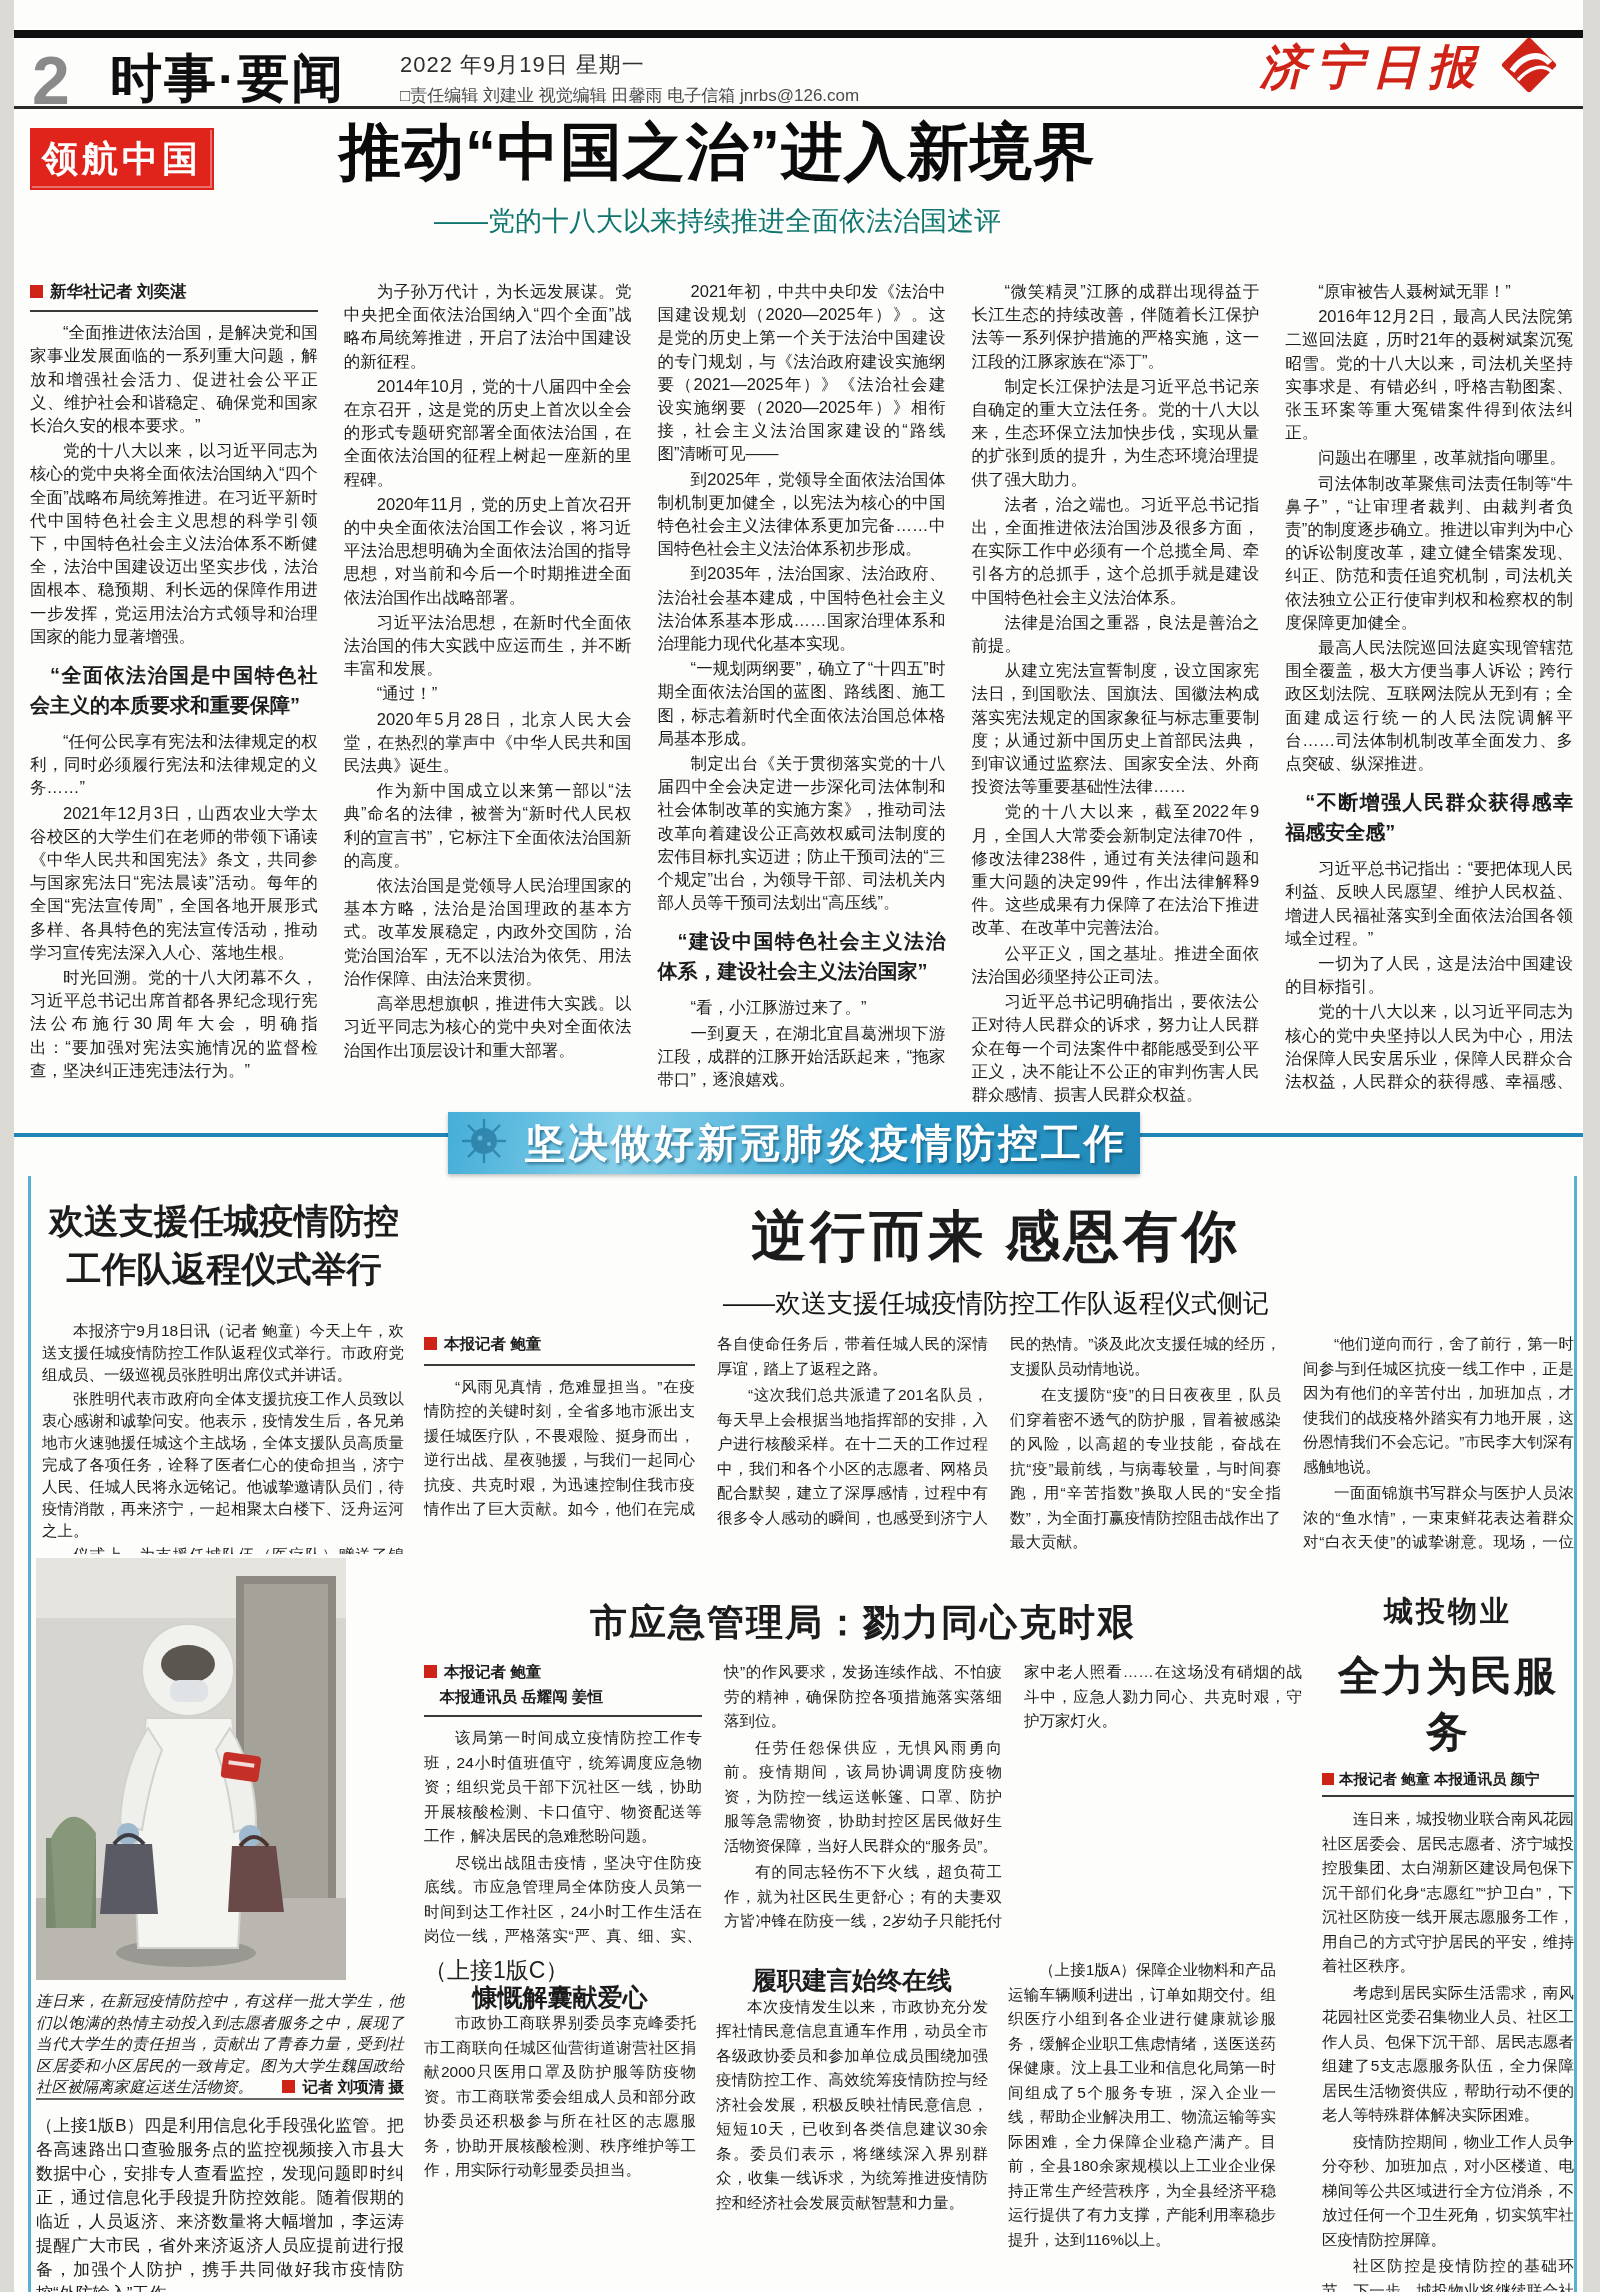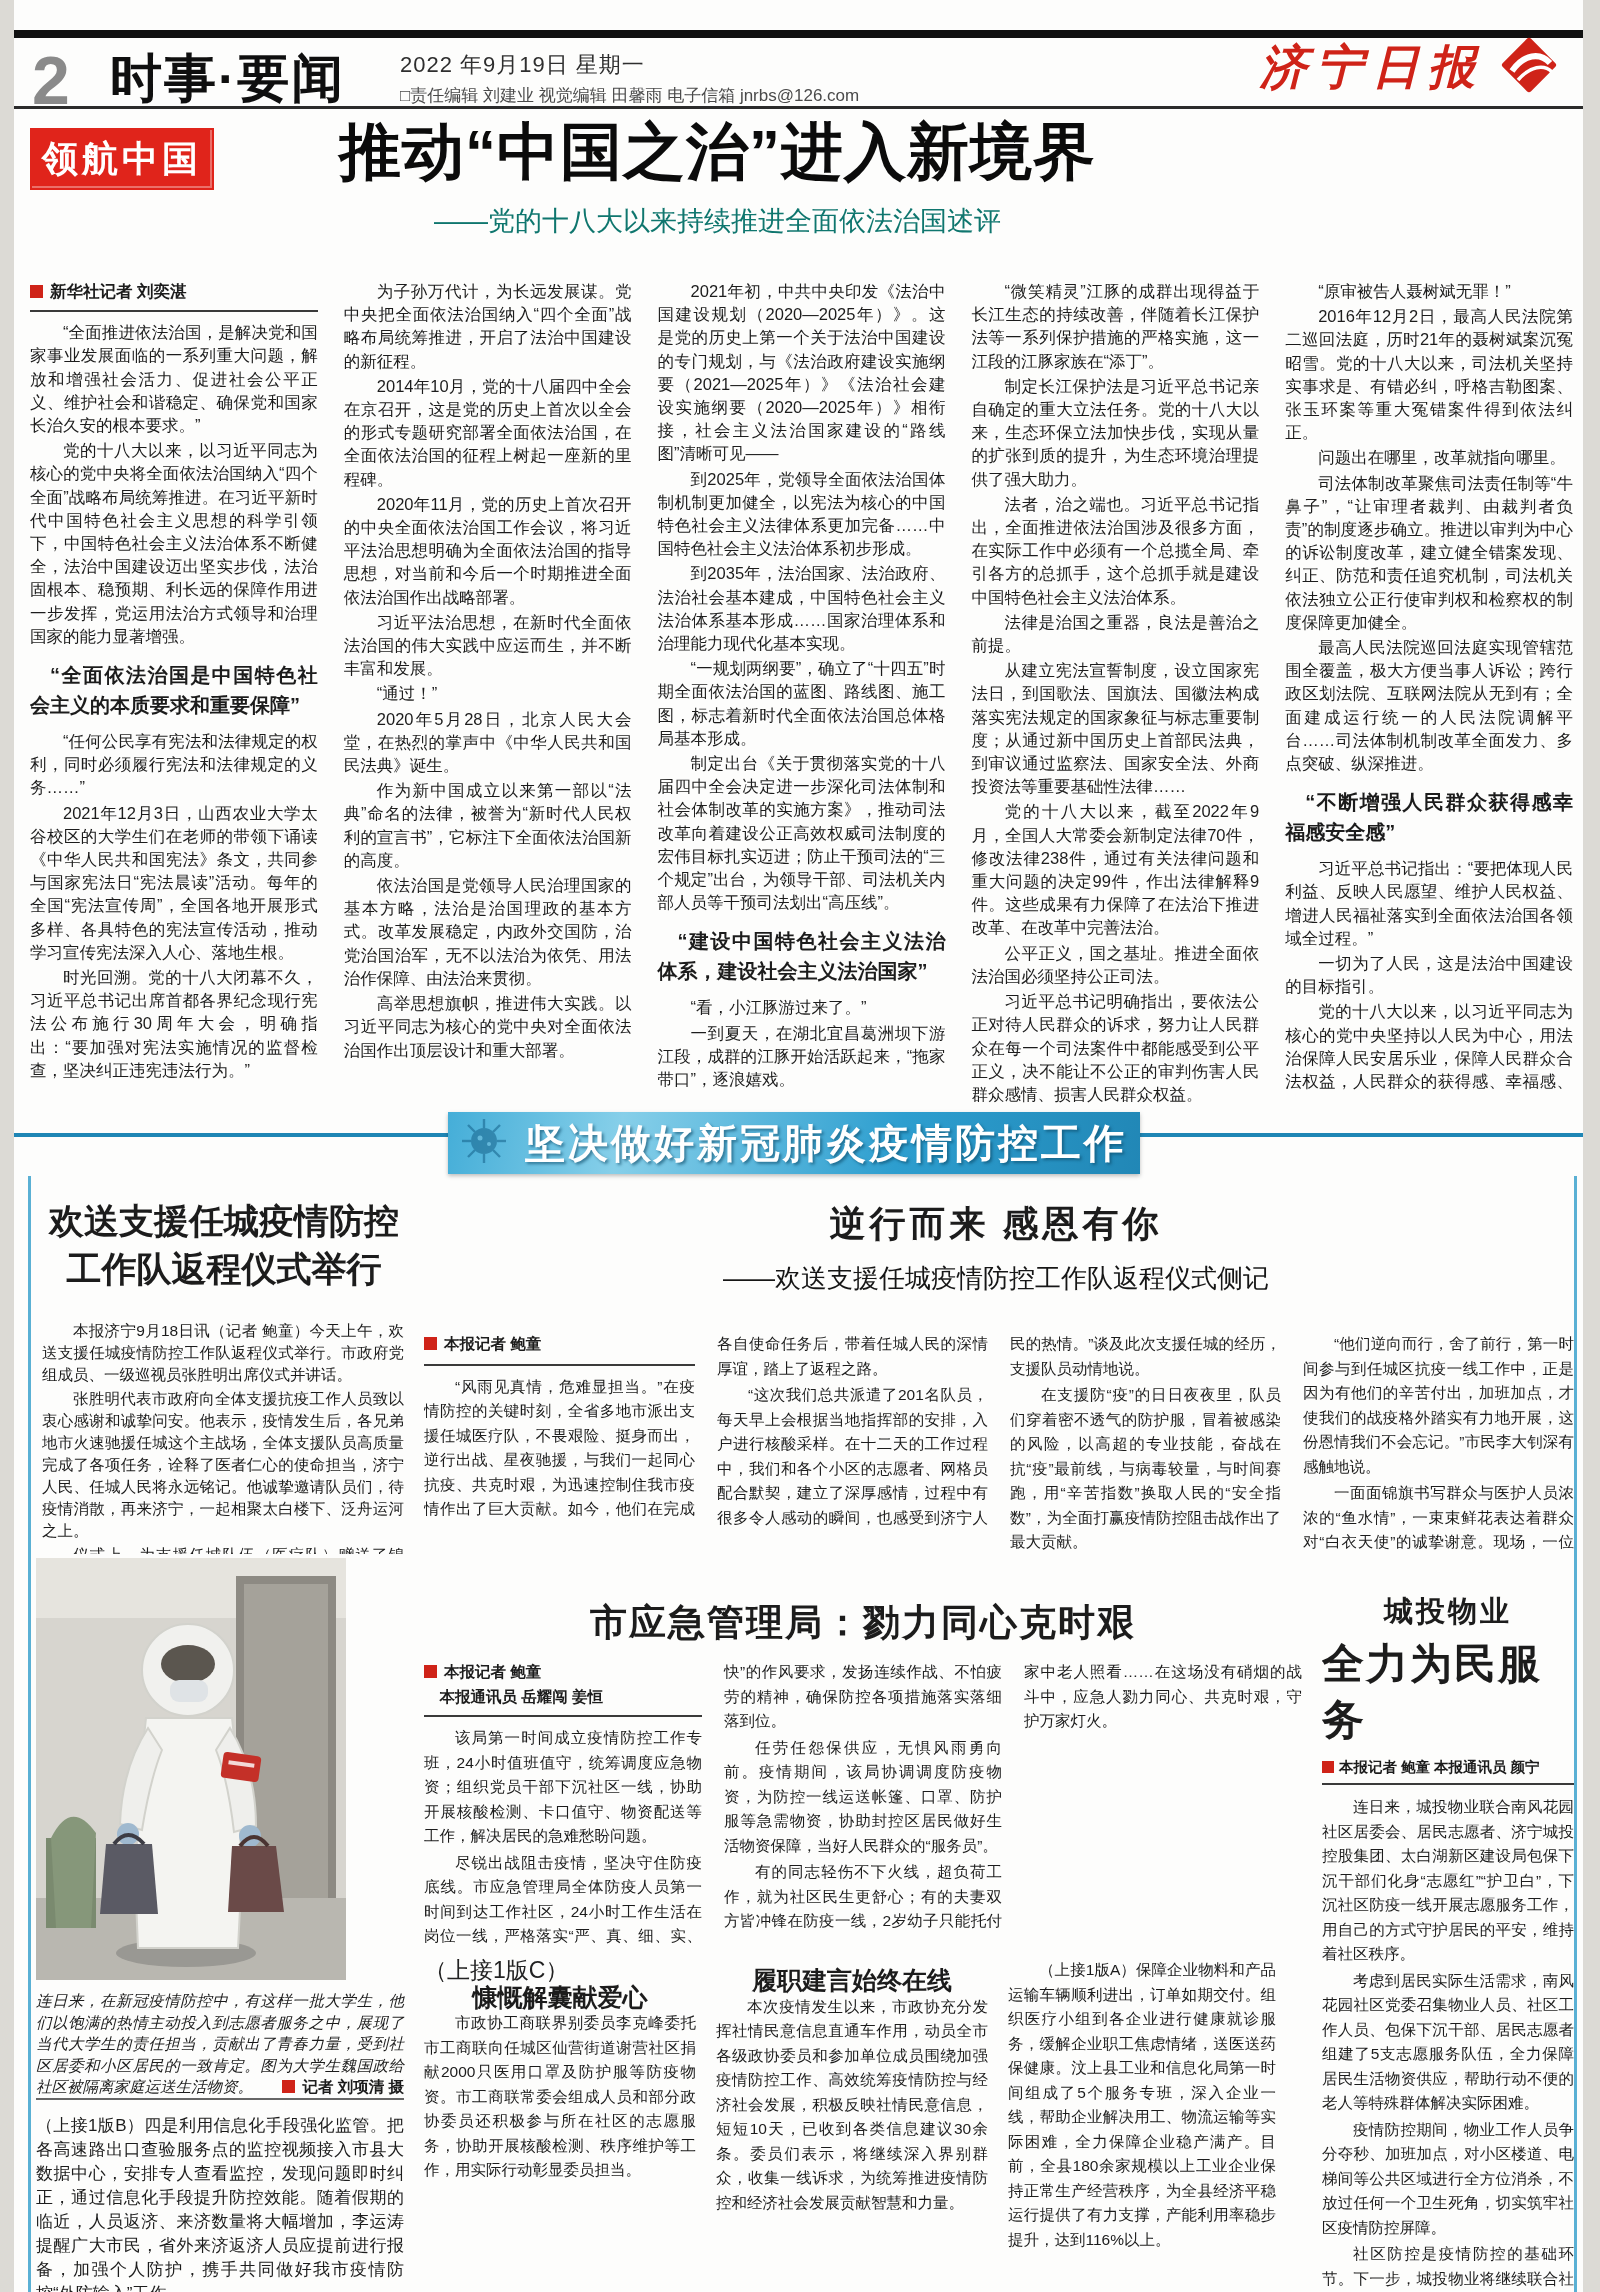--- a/index.html
+++ b/index.html
@@ -38,32 +38,32 @@
           background:linear-gradient(100deg,#45aed8,#86cfe9 25%,#2d9ecf 65%,#2187b6);
           box-shadow:0 2px 4px rgba(0,0,0,.25);}
   .banner-text{font-size:40px;font-weight:900;color:#fff;letter-spacing:3px;
                text-shadow:2px 2px 3px rgba(10,70,100,.6);}
   .side-border{background:#5ab0d4;width:3px;}
   
   .serif{font-family:"Liberation Serif","DejaVu Serif",serif;}
   .farewell-hed{font-size:35px;font-weight:900;text-align:center;line-height:1.38;}
   .small-body{font-size:15.5px;line-height:22px;}
   .mid-body{font-size:15.5px;line-height:24.5px;}
-  .nx-hed{font-size:36px;font-weight:900;text-align:center;letter-spacing:4px;}
+  .nx-hed{font-size:55px;font-weight:900;text-align:center;letter-spacing:4px;}
   .nx-sub{font-size:26px;text-align:center;margin-top:12px;color:#161616;}
   .nx-cols{column-count:4;column-gap:22px;column-fill:auto;}
   .yj-hed{font-size:37px;font-weight:900;text-align:center;letter-spacing:2px;}
   .yj-cols{column-count:3;column-gap:22px;column-fill:auto;}
   .brief-label{font-size:23px;color:#222;text-indent:0;margin-bottom:6px;}
   .brief-hed{font-size:25px;font-weight:900;text-align:center;margin:6px 0 10px 0;}
   .caption{font-family:"Liberation Serif","DejaVu Serif",serif;font-style:italic;
            font-size:15.5px;line-height:21.5px;text-align:justify;}
   .credit{float:right;font-style:normal;font-weight:700;font-family:"Liberation Sans",sans-serif;}
   .ct-kicker{font-size:29px;text-align:center;font-weight:700;letter-spacing:3px;}
-  .ct-hed{font-size:42px;font-weight:900;letter-spacing:2px;margin-top:4px;}
+  .ct-hed{font-size:42px;font-weight:900;text-align:center;letter-spacing:2px;margin-top:16px;}
   .ct-byline{font-size:14.5px;font-weight:700;border-bottom:2px solid #3a3a3a;padding-bottom:6px;
              margin:10px 0 10px 0;text-indent:0;}
   .ct-byline::before{content:"";display:inline-block;width:12px;height:12px;background:#cf2318;
              margin-right:5px;vertical-align:-1px;}
 </style>
 </head>
 <body>
 
 <div class="abs edge" style="left:0;width:14px;"></div>
 <div class="abs edge" style="right:0;width:17px;"></div>

